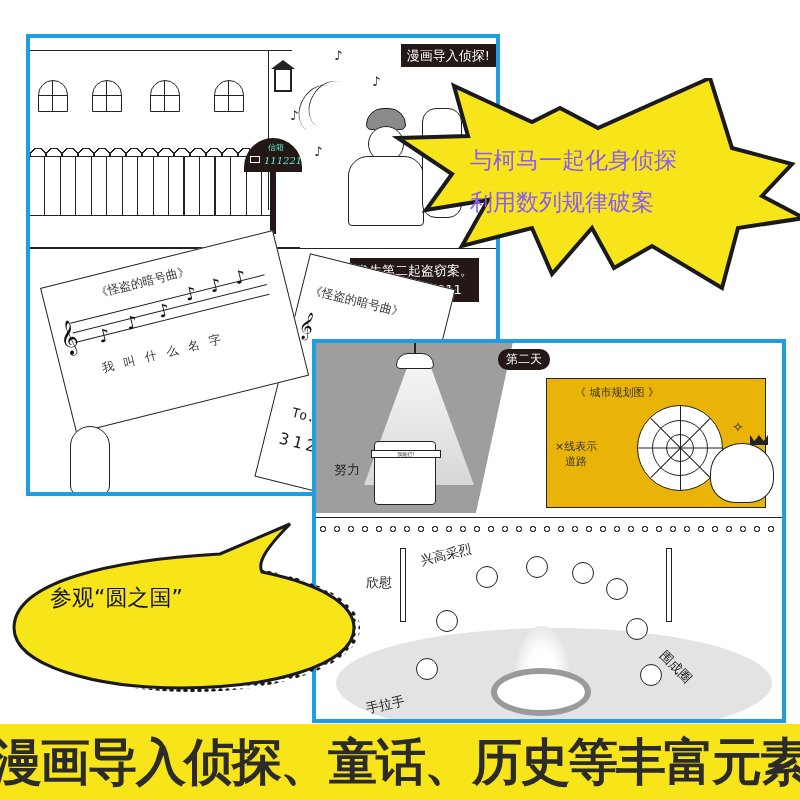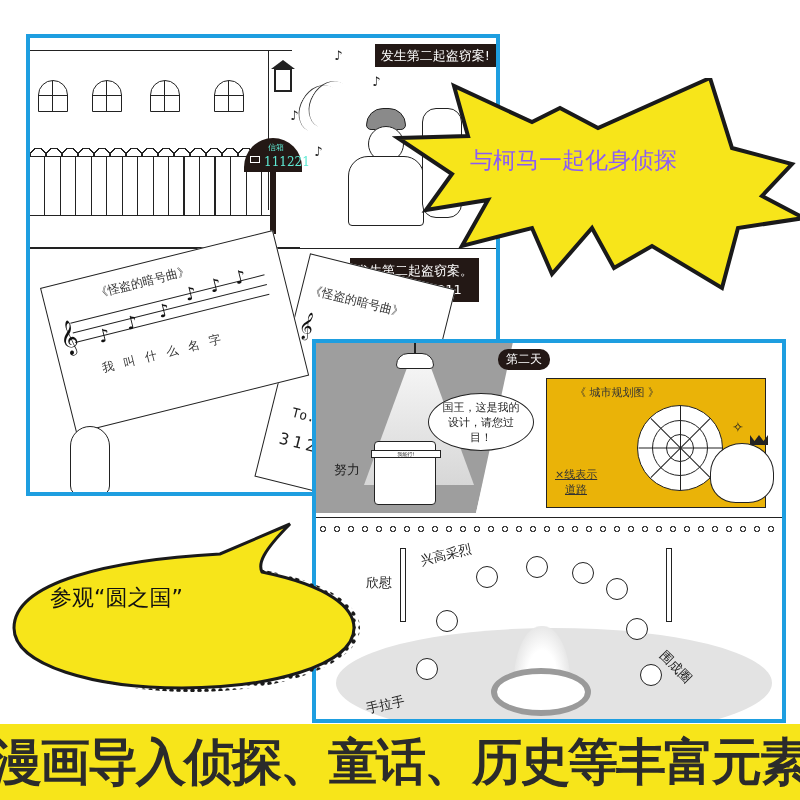--- a/index.html
+++ b/index.html
@@ -25,21 +25,21 @@
   .fence { position: absolute; left: 0; top: 118px; width: 240px; height: 60px; border-top: 1.5px solid #222; border-bottom: 1.5px solid #222;
     background: repeating-linear-gradient(90deg, transparent 0 14px, #222 14px 15.5px); }
   .fence-scallop { position: absolute; left: 0; top: 108px; width: 240px; height: 10px;
     background: radial-gradient(circle at 8px 10px, transparent 7px, #222 7px 8.5px, transparent 8.5px) 0 0 / 16px 10px repeat-x; }
   .lamp { position: absolute; left: 244px; top: 30px; width: 18px; height: 24px; border: 2px solid #222; background: #fff; }
   .lamp::before { content: ""; position: absolute; left: -5px; top: -10px; border-left: 12px solid transparent; border-right: 12px solid transparent; border-bottom: 9px solid #222; }
 
   .mailbox { position: absolute; left: 214px; top: 100px; width: 58px; height: 34px; background: #231815; border-radius: 30px 30px 0 0; color: #5eead4; }
   .mailbox-pole { position: absolute; left: 240px; top: 134px; width: 6px; height: 62px; background: #231815; }
   .mailbox .mb-label { position: absolute; left: 24px; top: 4px; font-size: 8px; }
-  .mailbox .mb-num { position: absolute; left: 20px; top: 17px; font-size: 12px; font-family: "DejaVu Serif", serif; }
+  .mailbox .mb-num { position: absolute; left: 20px; top: 17px; font-size: 10px; font-family: "DejaVu Serif", serif; font-style: italic; }
   .mailbox .mb-icon { position: absolute; left: 6px; top: 18px; width: 10px; height: 7px; border: 1px solid #fff; }
 
   .person { position: absolute; border: 1.5px solid #222; background: #fff; }
   .hat-grey { background: #8a8a8a; }
   .note { position: absolute; font-size: 13px; color: #222; }
   .wave { position: absolute; width: 40px; height: 50px; border-left: 1.5px solid #333; border-radius: 50%; transform: rotate(30deg); }
 
   .divider-h { position: absolute; left: 0; right: 0; border-top: 1.5px solid #222; }
 
   
@@ -57,21 +57,21 @@
   .night-bg { position: absolute; left: 0; top: 0; width: 200px; height: 170px; background: #9e9e9e; clip-path: polygon(0 0, 100% 0, 80% 100%, 0 100%); }
   .light-cone { position: absolute; left: 48px; top: 22px; width: 110px; height: 120px; background: linear-gradient(#f5f5f5, #d7d7d7); clip-path: polygon(40% 0, 60% 0, 100% 100%, 0 100%); }
   .bulb { position: absolute; left: 80px; top: 10px; width: 38px; height: 16px; background: #fff; border: 1.5px solid #222; border-radius: 18px 18px 6px 6px; }
   .cord { position: absolute; left: 98px; top: 0; height: 12px; border-left: 2px solid #222; }
   .room-right { position: absolute; left: 160px; top: 0; right: 0; height: 170px; background: #fff; }
   .board { position: absolute; left: 230px; top: 35px; width: 220px; height: 130px; border: 1.5px solid #222; background: #eab308; }
   .board-title { position: absolute; left: 28px; top: 6px; font-size: 11px; color: #333; white-space: nowrap; }
   .city-map { position: absolute; left: 90px; top: 26px; width: 86px; height: 86px; border: 1.5px solid #222; border-radius: 50%; background: #fff; }
   .city-map .ring { position: absolute; border: 1.5px solid #222; border-radius: 50%; }
   .city-map .spoke { position: absolute; left: 42px; top: 0; height: 84px; border-left: 1.5px solid #222; transform-origin: center; }
-  .board-note { position: absolute; left: 8px; top: 88px; font-size: 11px; color: #333; line-height: 15px; text-decoration: underline; }
+  .board-note { position: absolute; left: 8px; top: 60px; font-size: 11px; color: #333; line-height: 15px; }
   .speech-oval { position: absolute; background: #fff; border: 1.5px solid #222; border-radius: 50%; display: flex; align-items: center; justify-content: center; text-align: center; font-size: 11px; line-height: 15px; color: #222; }
   .day-tag { position: absolute; left: 182px; top: 6px; background: #231815; color: #fff; font-size: 12px; padding: 2px 8px; border-radius: 10px; }
   .effort-label { position: absolute; left: 18px; top: 118px; font-size: 13px; color: #222; }
   .robot { position: absolute; left: 58px; top: 98px; width: 62px; height: 64px; border: 1.5px solid #222; background: #fff; border-radius: 4px; }
   .headband { position: absolute; left: -4px; top: 8px; width: 70px; height: 8px; border: 1.2px solid #222; background: #fff; font-size: 5px; text-align: center; line-height: 6px; }
   .king { position: absolute; left: 394px; top: 100px; width: 64px; height: 60px; background: #fff; border: 1.5px solid #222; border-radius: 50% 50% 40% 40%; }
   .crown { position: absolute; left: 434px; top: 92px; width: 18px; height: 10px; background: #222; clip-path: polygon(0 100%, 0 0, 25% 60%, 50% 0, 75% 60%, 100% 0, 100% 100%); }
   .sparkle { position: absolute; font-size: 14px; color: #222; }
 
   .festival { position: absolute; left: 0; top: 174px; right: 0; bottom: 0; border-top: 1.5px solid #222; background: #fff; }
@@ -125,21 +125,21 @@
   <span class="note" style="left:260px;top:70px">♪</span>
   <span class="note" style="left:284px;top:106px">♪</span>
   <div class="wave" style="left:270px;top:46px"></div>
   <div class="wave" style="left:280px;top:42px"></div>
 
   <div class="person hat-grey" style="left:336px;top:70px;width:40px;height:22px;border-radius:20px 20px 6px 6px"></div>
   <div class="person" style="left:338px;top:88px;width:36px;height:36px;border-radius:50%"></div>
   <div class="person" style="left:318px;top:118px;width:76px;height:70px;border-radius:20px 20px 4px 4px"></div>
   <div class="person" style="left:392px;top:70px;width:40px;height:110px;border-radius:14px"></div>
 
-  <div class="caption-box" style="right:0;top:6px">发生第二起盗窃案!</div>
+  <div class="caption-box" style="right:0;top:6px">漫画导入侦探!</div>
 
   <div class="divider-h" style="top:210px"></div>
 
   <div class="caption-box" style="left:320px;top:220px;line-height:19px">
     <div>发生第二起盗窃案。</div>
     <div>地址写着 312211</div>
   </div>
 
   <div id="sheet-back" class="sheet">
     <span class="sheet-title" style="left:8px;top:26px">《怪盗的暗号曲》</span>
@@ -187,21 +187,20 @@
       <div class="spoke" style="transform:rotate(45deg)"></div>
       <div class="spoke" style="transform:rotate(90deg)"></div>
       <div class="spoke" style="transform:rotate(135deg)"></div>
     </div>
     <div class="board-note">
       <div>×线表示</div>
       <div style="padding-left:10px">道路</div>
     </div>
   </div>
 
-  <div class="speech-oval" style="left:112px;top:50px;width:106px;height:58px;padding:0 12px">国王，这是我的设计，请您过目！</div>
 
   <span class="sparkle" style="left:416px;top:76px">✧</span>
   <span class="sparkle" style="left:398px;top:106px">✧</span>
   <div class="crown"></div>
   <div class="king"></div>
 
   <div class="festival">
     <div class="bunting"></div>
     <div class="ground"></div>
     <div class="torch" style="left:84px;top:30px"></div>
@@ -221,20 +220,21 @@
     <span class="fest-label" style="left:340px;top:140px;transform:rotate(45deg)">围成圈</span>
     <span class="fest-label" style="left:50px;top:178px;transform:rotate(-12deg)">手拉手</span>
   </div>
 </div>
 
 <div id="starburst">
   <svg width="412" height="216" viewBox="0 0 412 216">
     <polygon points="6,60 76,58 62,8 140,44 168,30 206,50 318,0 340,70 400,86 370,118 412,140 346,150 330,210 260,168 222,190 200,150 160,196 140,150 70,168 96,122 34,132 60,96" fill="#f7e51a" stroke="#1a1a1a" stroke-width="4" stroke-linejoin="miter"></polygon>
   </svg>
   <div class="burst-text" style="left:78px;top:64px">与柯马一起化身侦探</div>
+  <div class="burst-text" style="left:78px;top:106px">利用数列规律破案</div>
 </div>
 
 <div id="oval-bubble">
   <svg width="360" height="190" viewBox="0 0 360 190">
     <defs>
       <pattern id="halftone" width="7" height="7" patternUnits="userSpaceOnUse">
         <circle cx="3.5" cy="3.5" r="2.2" fill="#1a1a1a"></circle>
       </pattern>
     </defs>
     <ellipse cx="192" cy="116" rx="168" ry="64" fill="url(#halftone)"></ellipse>

